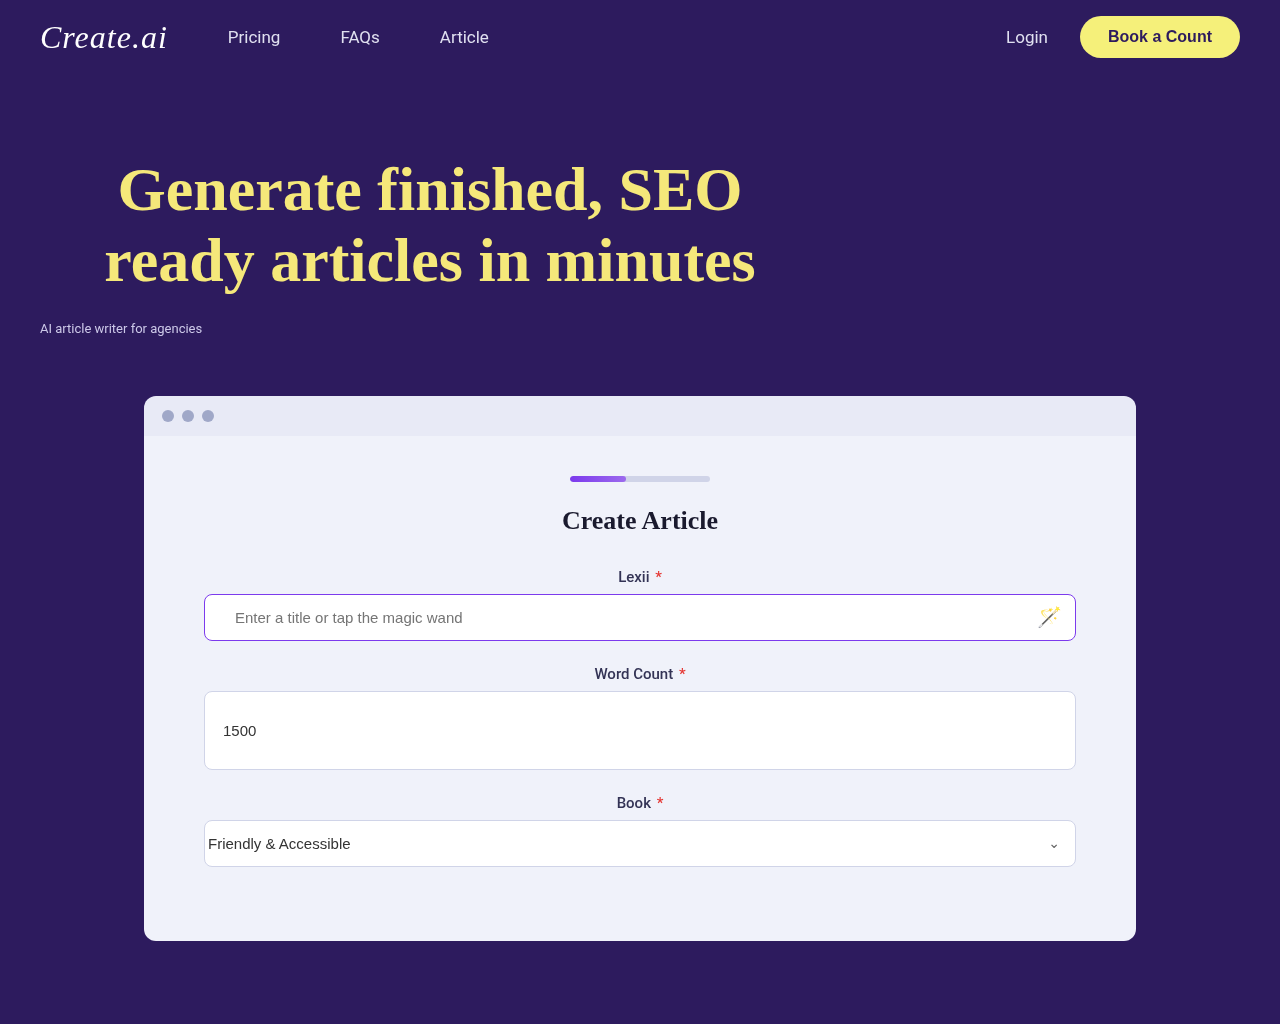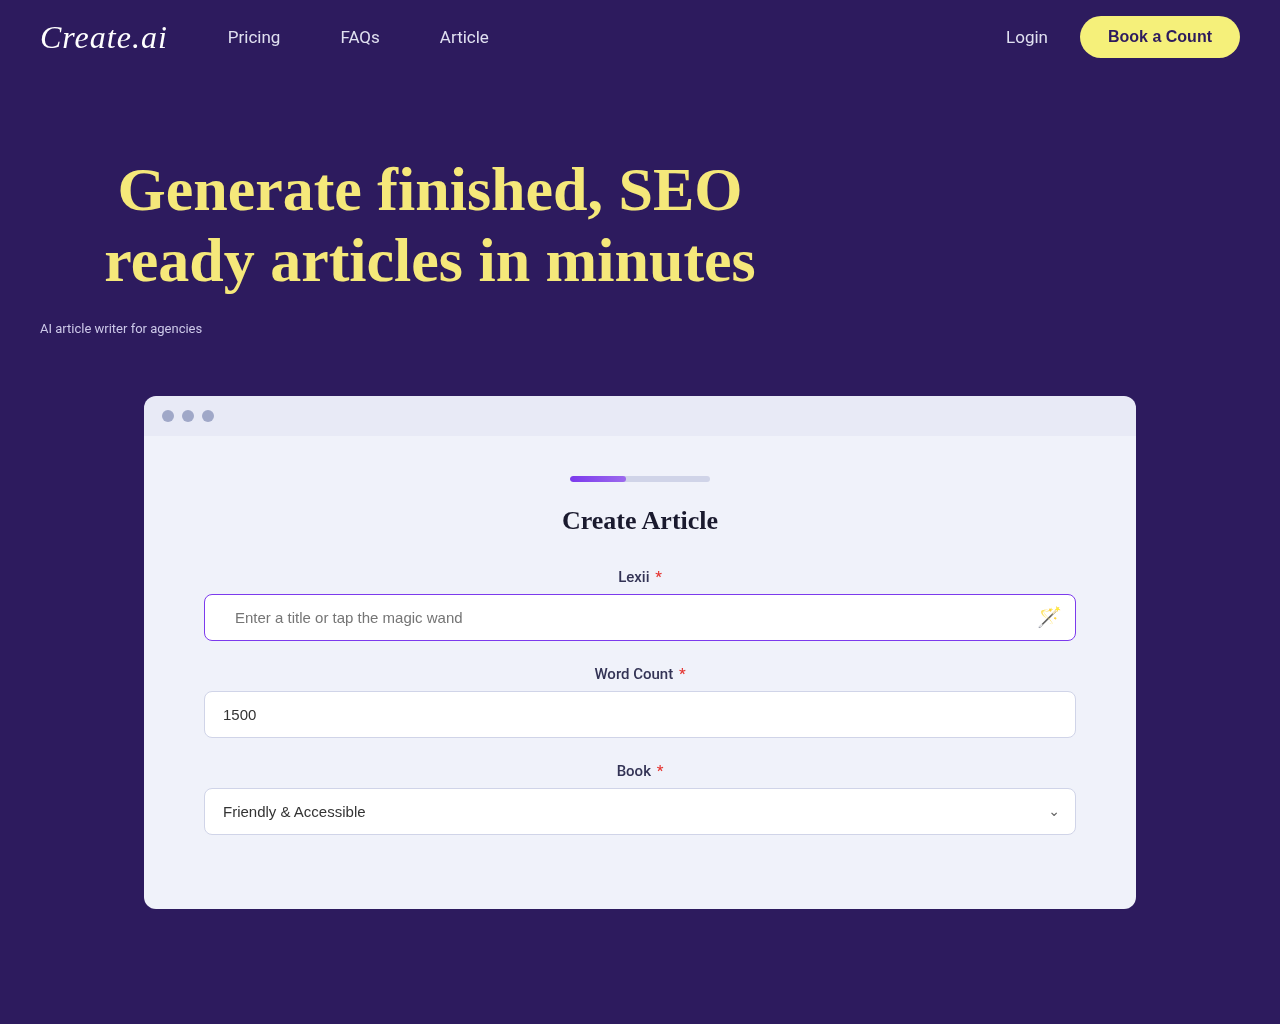--- a/index.html
+++ b/index.html
@@ -196,36 +196,36 @@
       position: absolute;
       right: 14px;
       top: 50%;
       transform: translateY(-50%);
       font-size: 20px;
       cursor: pointer;
     }
 
     .form-input-plain {
       width: 100%;
-      padding: 14px 18px;
+      padding: 30px 18px;
       border: 1.5px solid #d0d4e8;
       border-radius: 8px;
       font-size: 15px;
       color: #333;
       background-color: #ffffff;
       outline: none;
     }
 
     .form-select-wrapper {
       position: relative;
     }
 
     .form-select {
       width: 100%;
-      padding: 14px 18px;
+      padding: 14px 3px;
       border: 1.5px solid #d0d4e8;
       border-radius: 8px;
       font-size: 15px;
       color: #333;
       background-color: #ffffff;
       appearance: none;
       cursor: pointer;
     }
 
     .form-select-arrow {

